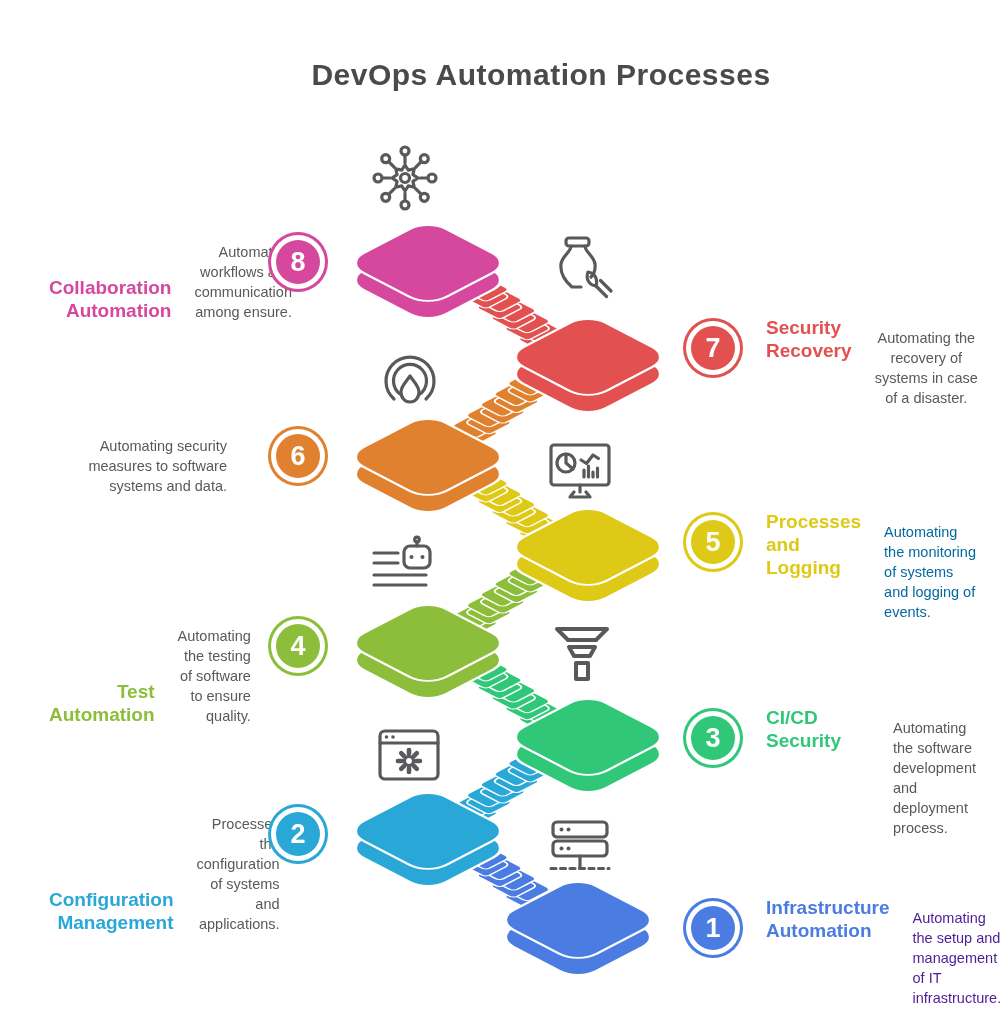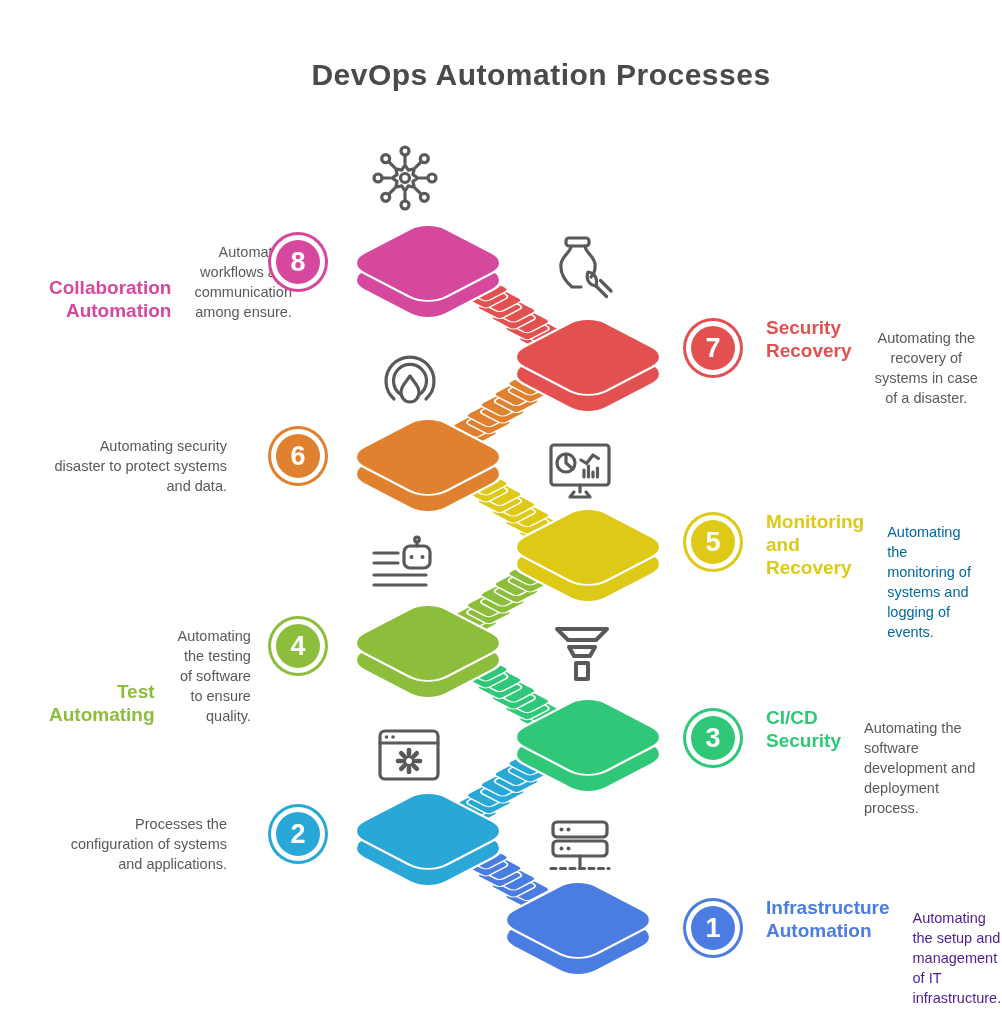--- a/index.html
+++ b/index.html
@@ -304,39 +304,40 @@
       <h2>Collaboration Automation</h2>
       <p style="color: rgb(88, 89, 91);">Automating workflows and communication among ensure.</p>
     </div>
     <div class="badge">
         <span>8</span>
       </div>
   </div>
 
   <div class="item left pos-i6" style="--accent: #e0812f;">
     <div class="text">
-      <p style="color: rgb(88, 89, 91);">Automating security disaster to protect systems and data.</p>
+      <p style="color: rgb(88, 89, 91);">Automating security measures to software systems and data.</p>
     </div>
     <div class="badge">
         <span>6</span>
       </div>
   </div>
 
   <div class="item left pos-i4" style="--accent: #8cbe3b;">
     <div class="text">
-      <h2>Test Automating</h2>
+      <h2>Test Automation</h2>
       <p style="color: rgb(88, 89, 91);">Automating the testing of software to ensure quality.</p>
     </div>
     <div class="badge">
         <span>4</span>
       </div>
   </div>
 
   <div class="item left pos-i2" style="--accent: #29a8d8;">
     <div class="text">
+      <h2>Configuration Management</h2>
       <p style="color: rgb(88, 89, 91);">Processes the configuration of systems and applications.</p>
     </div>
     <div class="badge">
         <span>2</span>
       </div>
   </div>
 
   <div class="item right pos-i7" style="--accent: #e25150;">
     <div class="badge">
         <span>7</span>
@@ -345,32 +346,32 @@
       <h2>Security Recovery</h2>
       <p style="color: rgb(88, 89, 91); text-align: center;">Automating the recovery of systems in case of a disaster.</p>
     </div>
   </div>
 
   <div class="item right pos-i5" style="--accent: #ddc916;">
     <div class="badge">
         <span>5</span>
       </div>
     <div class="text">
-      <h2>Monitoring and Recovery</h2>
+      <h2>Processes and Logging</h2>
       <p style="color: #0369a1;">Automating the monitoring of systems and logging of events.</p>
     </div>
   </div>
 
   <div class="item right pos-i3" style="--accent: #30c878;">
     <div class="badge">
         <span>3</span>
       </div>
     <div class="text">
       <h2>CI/CD Security</h2>
-      <p style="color: rgb(88, 89, 91);">Automating the software development and deployment process.</p>
+      <p style="color: rgb(88, 89, 91); margin-left: 29px;">Automating the software development and deployment process.</p>
     </div>
   </div>
 
   <div class="item right pos-i1" style="--accent: #4a7ce2;">
     <div class="badge">
         <span>1</span>
       </div>
     <div class="text">
       <h2>Infrastructure Automation</h2>
       <p style="color: #4c1d95;">Automating the setup and management of IT infrastructure.</p>

